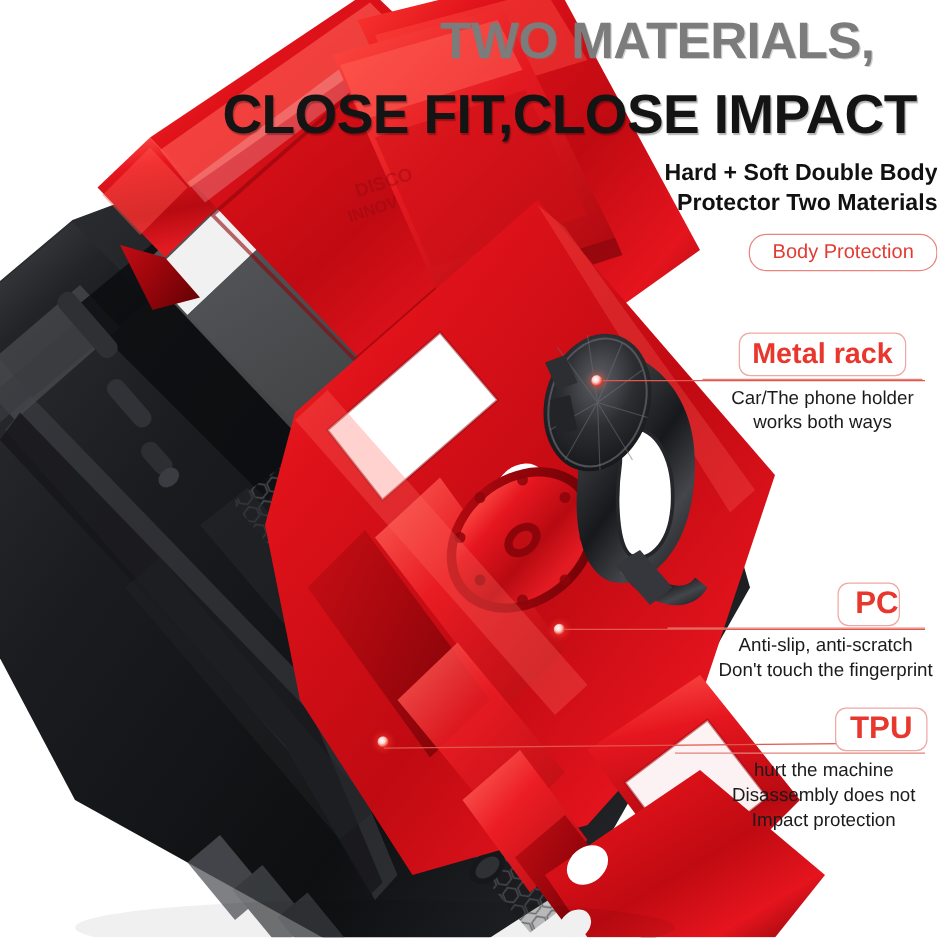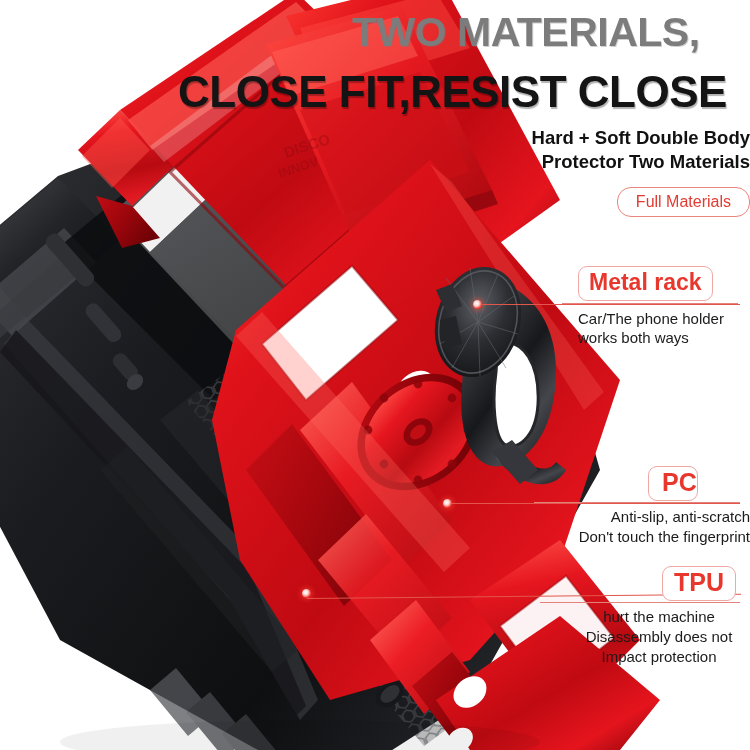--- a/index.html
+++ b/index.html
@@ -72,20 +72,21 @@
     border-radius: 14px;
     color: #e23b33;
     font-size: 16px;
     line-height: 1.2;
     background: #ffffff;
   }
 
   
   .callout {
     position: absolute;
+    text-align: center;
   }
   .callout-badge {
     display: inline-block;
     border: 1px solid #efa9a4;
     border-radius: 9px;
     color: #e8372c;
     font-weight: bold;
     background: #ffffff;
     position: relative;
     z-index: 3;
@@ -119,21 +120,21 @@
   }
   #callout-pc .callout-badge {
     font-size: 25px;
     padding: 1px 0 3px 13px;
   }
   #callout-pc-desc {
     position: absolute;
     left: 571px;
     top: 507px;
     width: 179px;
-    text-align: right;
+    text-align: center;
     font-size: 15px;
     color: #1b1b1b;
     line-height: 1.3;
   }
 
   
   #callout-tpu {
     left: 662px;
     top: 566px;
     width: 86px;
@@ -443,26 +444,26 @@
                C 528 470, 548 474, 556 462
                L 566 470
                C 552 494, 518 486, 496 458 Z" fill="url(#metalRing)"></path>
       <path d="M 492 452 L 520 484 L 538 470 L 512 440 Z" fill="#35373c"></path>
     </g>
 
     <ellipse cx="300" cy="742" rx="240" ry="22" fill="#000000" opacity="0.06"></ellipse>
   </svg>
 
   <div class="headline" id="headline-1">TWO MATERIALS,</div>
-  <div class="headline" id="headline-2">CLOSE FIT,RESIST CLOSE</div>
+  <div class="headline" id="headline-2">CLOSE FIT,CLOSE IMPACT</div>
 
   <div id="subtitle-block">
     <div class="subtitle-line">Hard + Soft Double Body</div>
     <div class="subtitle-line">Protector Two Materials</div>
-    <div id="full-protection-badge">Full Materials</div>
+    <div id="full-protection-badge">Body Protection</div>
   </div>
 
   <div class="hot-dot" id="dot-metal" style="left:473px; top:300px;"></div>
   <div class="leader-line" style="left:478px; top:304px; width:262px;"></div>
   <div class="divider-line" style="left:562px; top:303px; width:176px;"></div>
 
   <div class="hot-dot" id="dot-pc" style="left:443px; top:499px;"></div>
   <div class="leader-line" style="left:448px; top:503px; width:292px;"></div>
   <div class="divider-line" style="left:534px; top:502px; width:206px;"></div>
 

